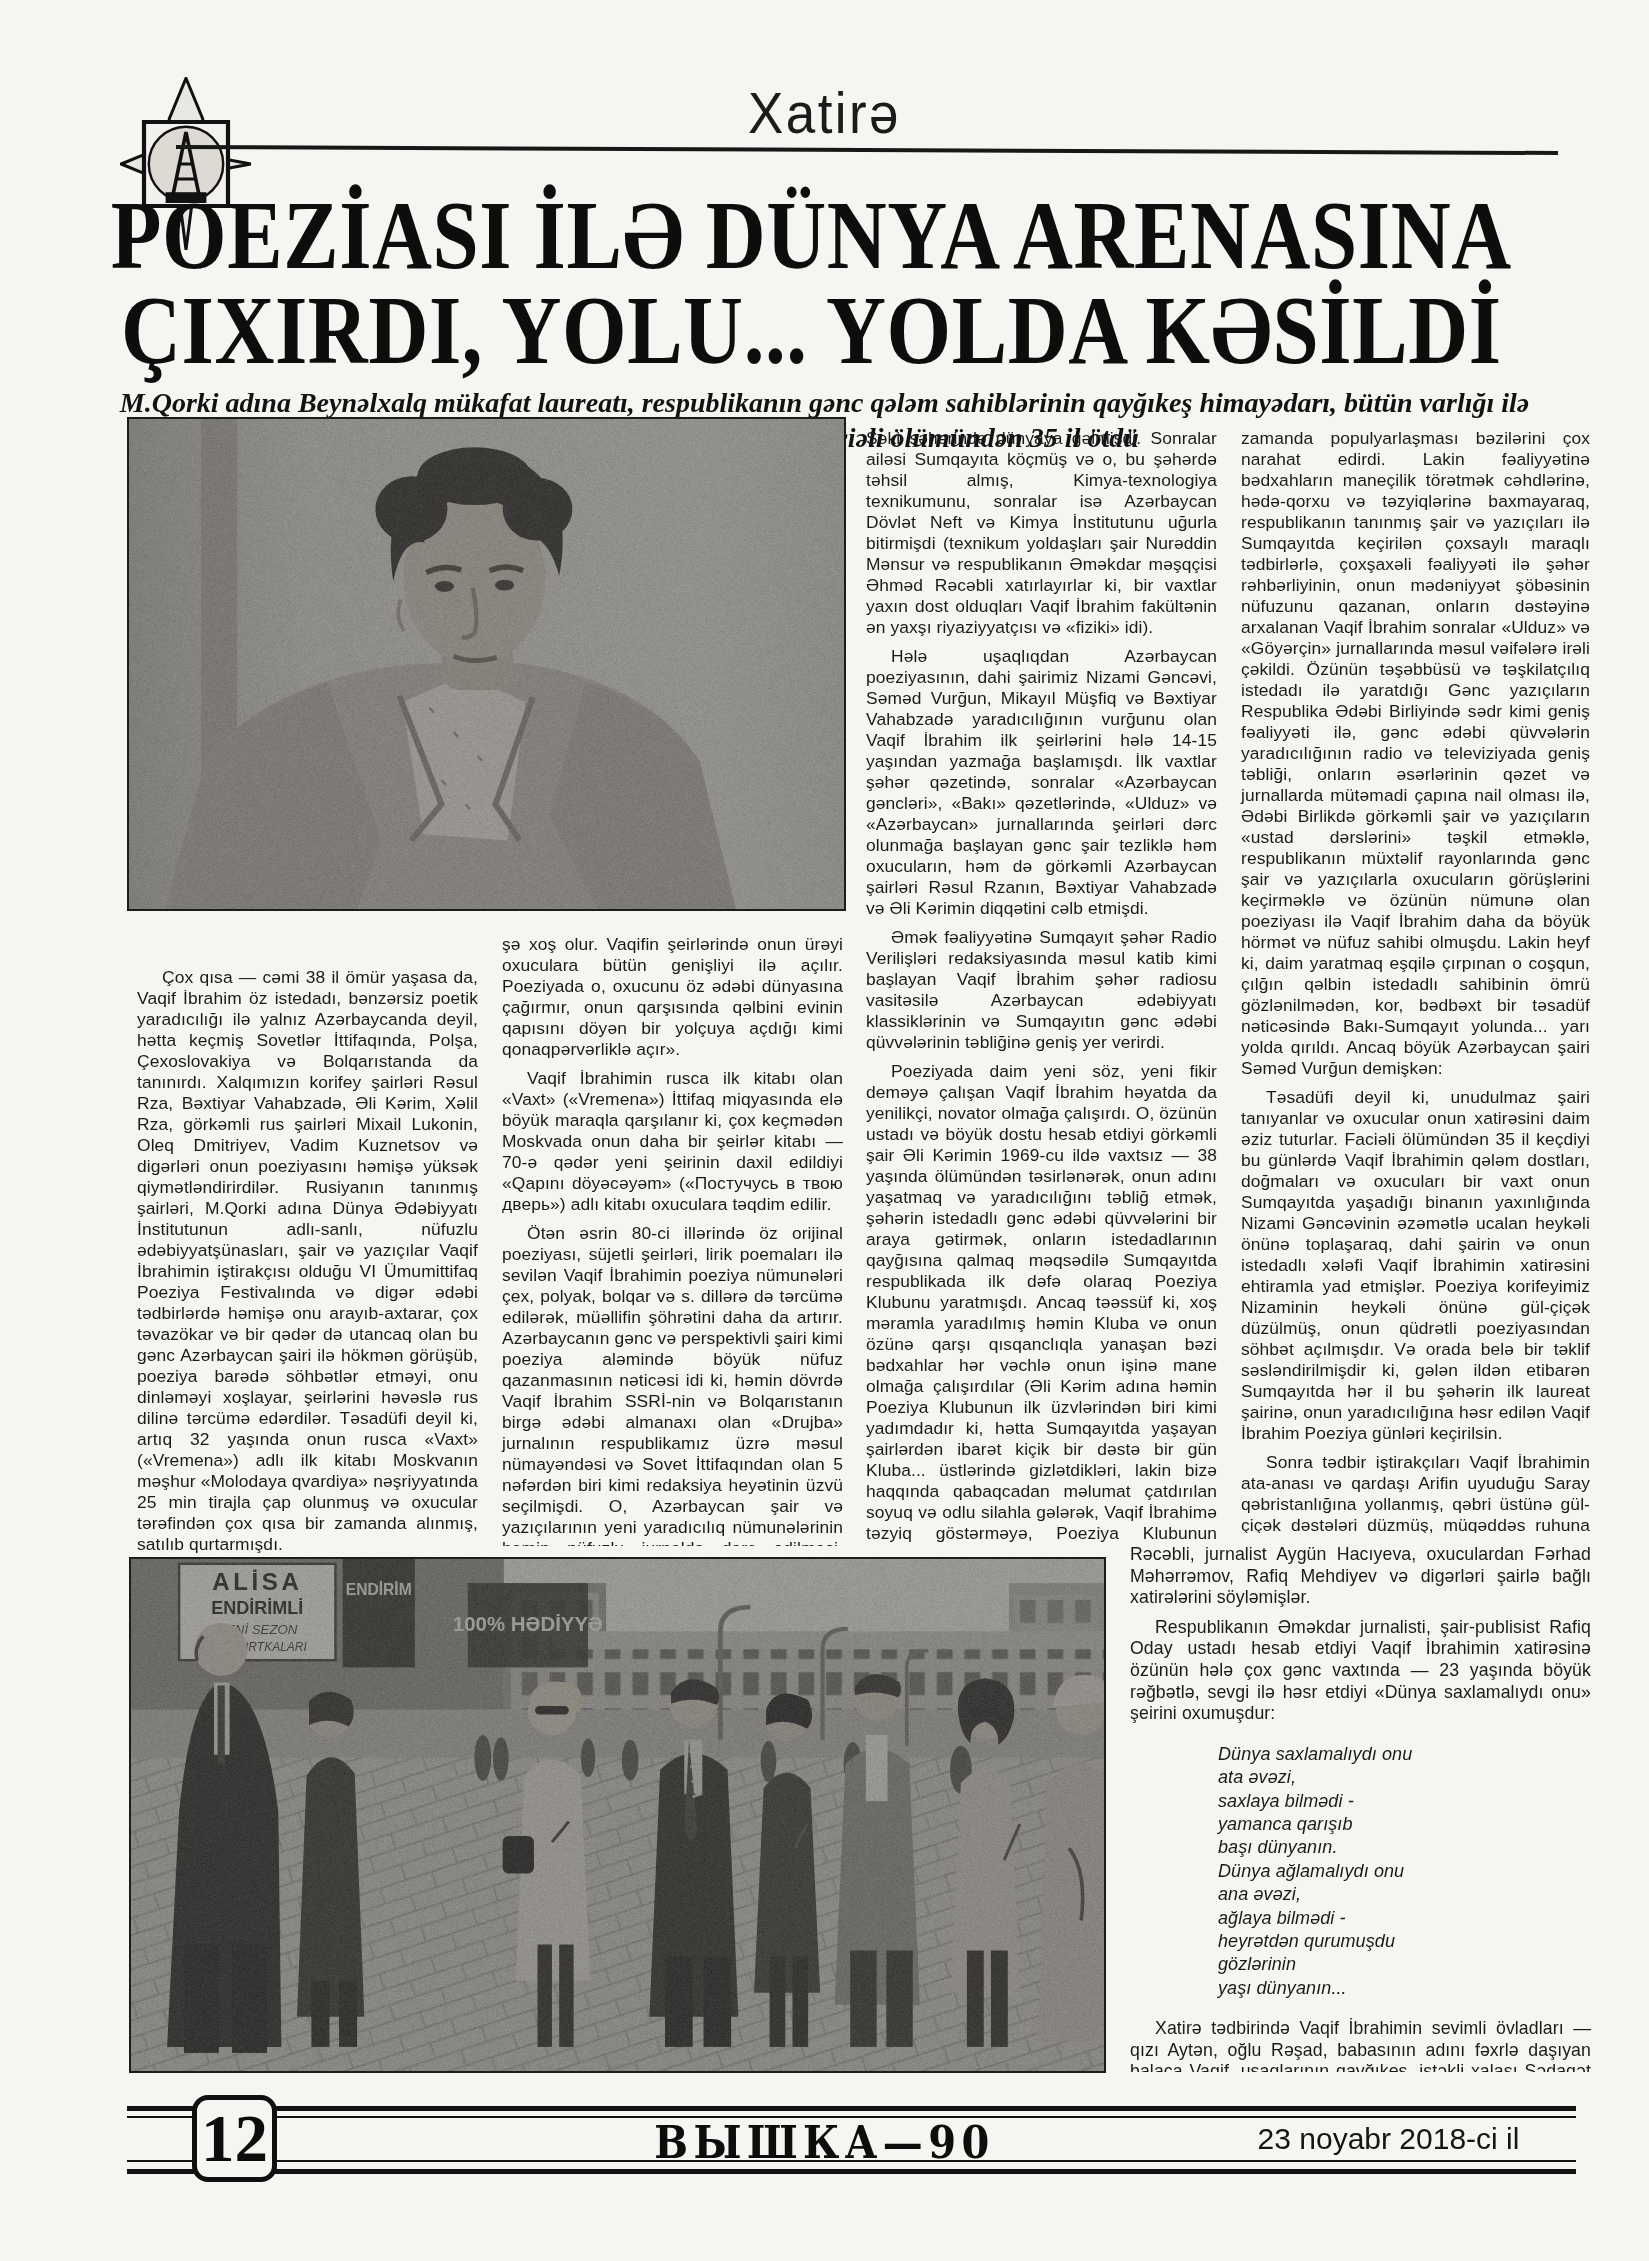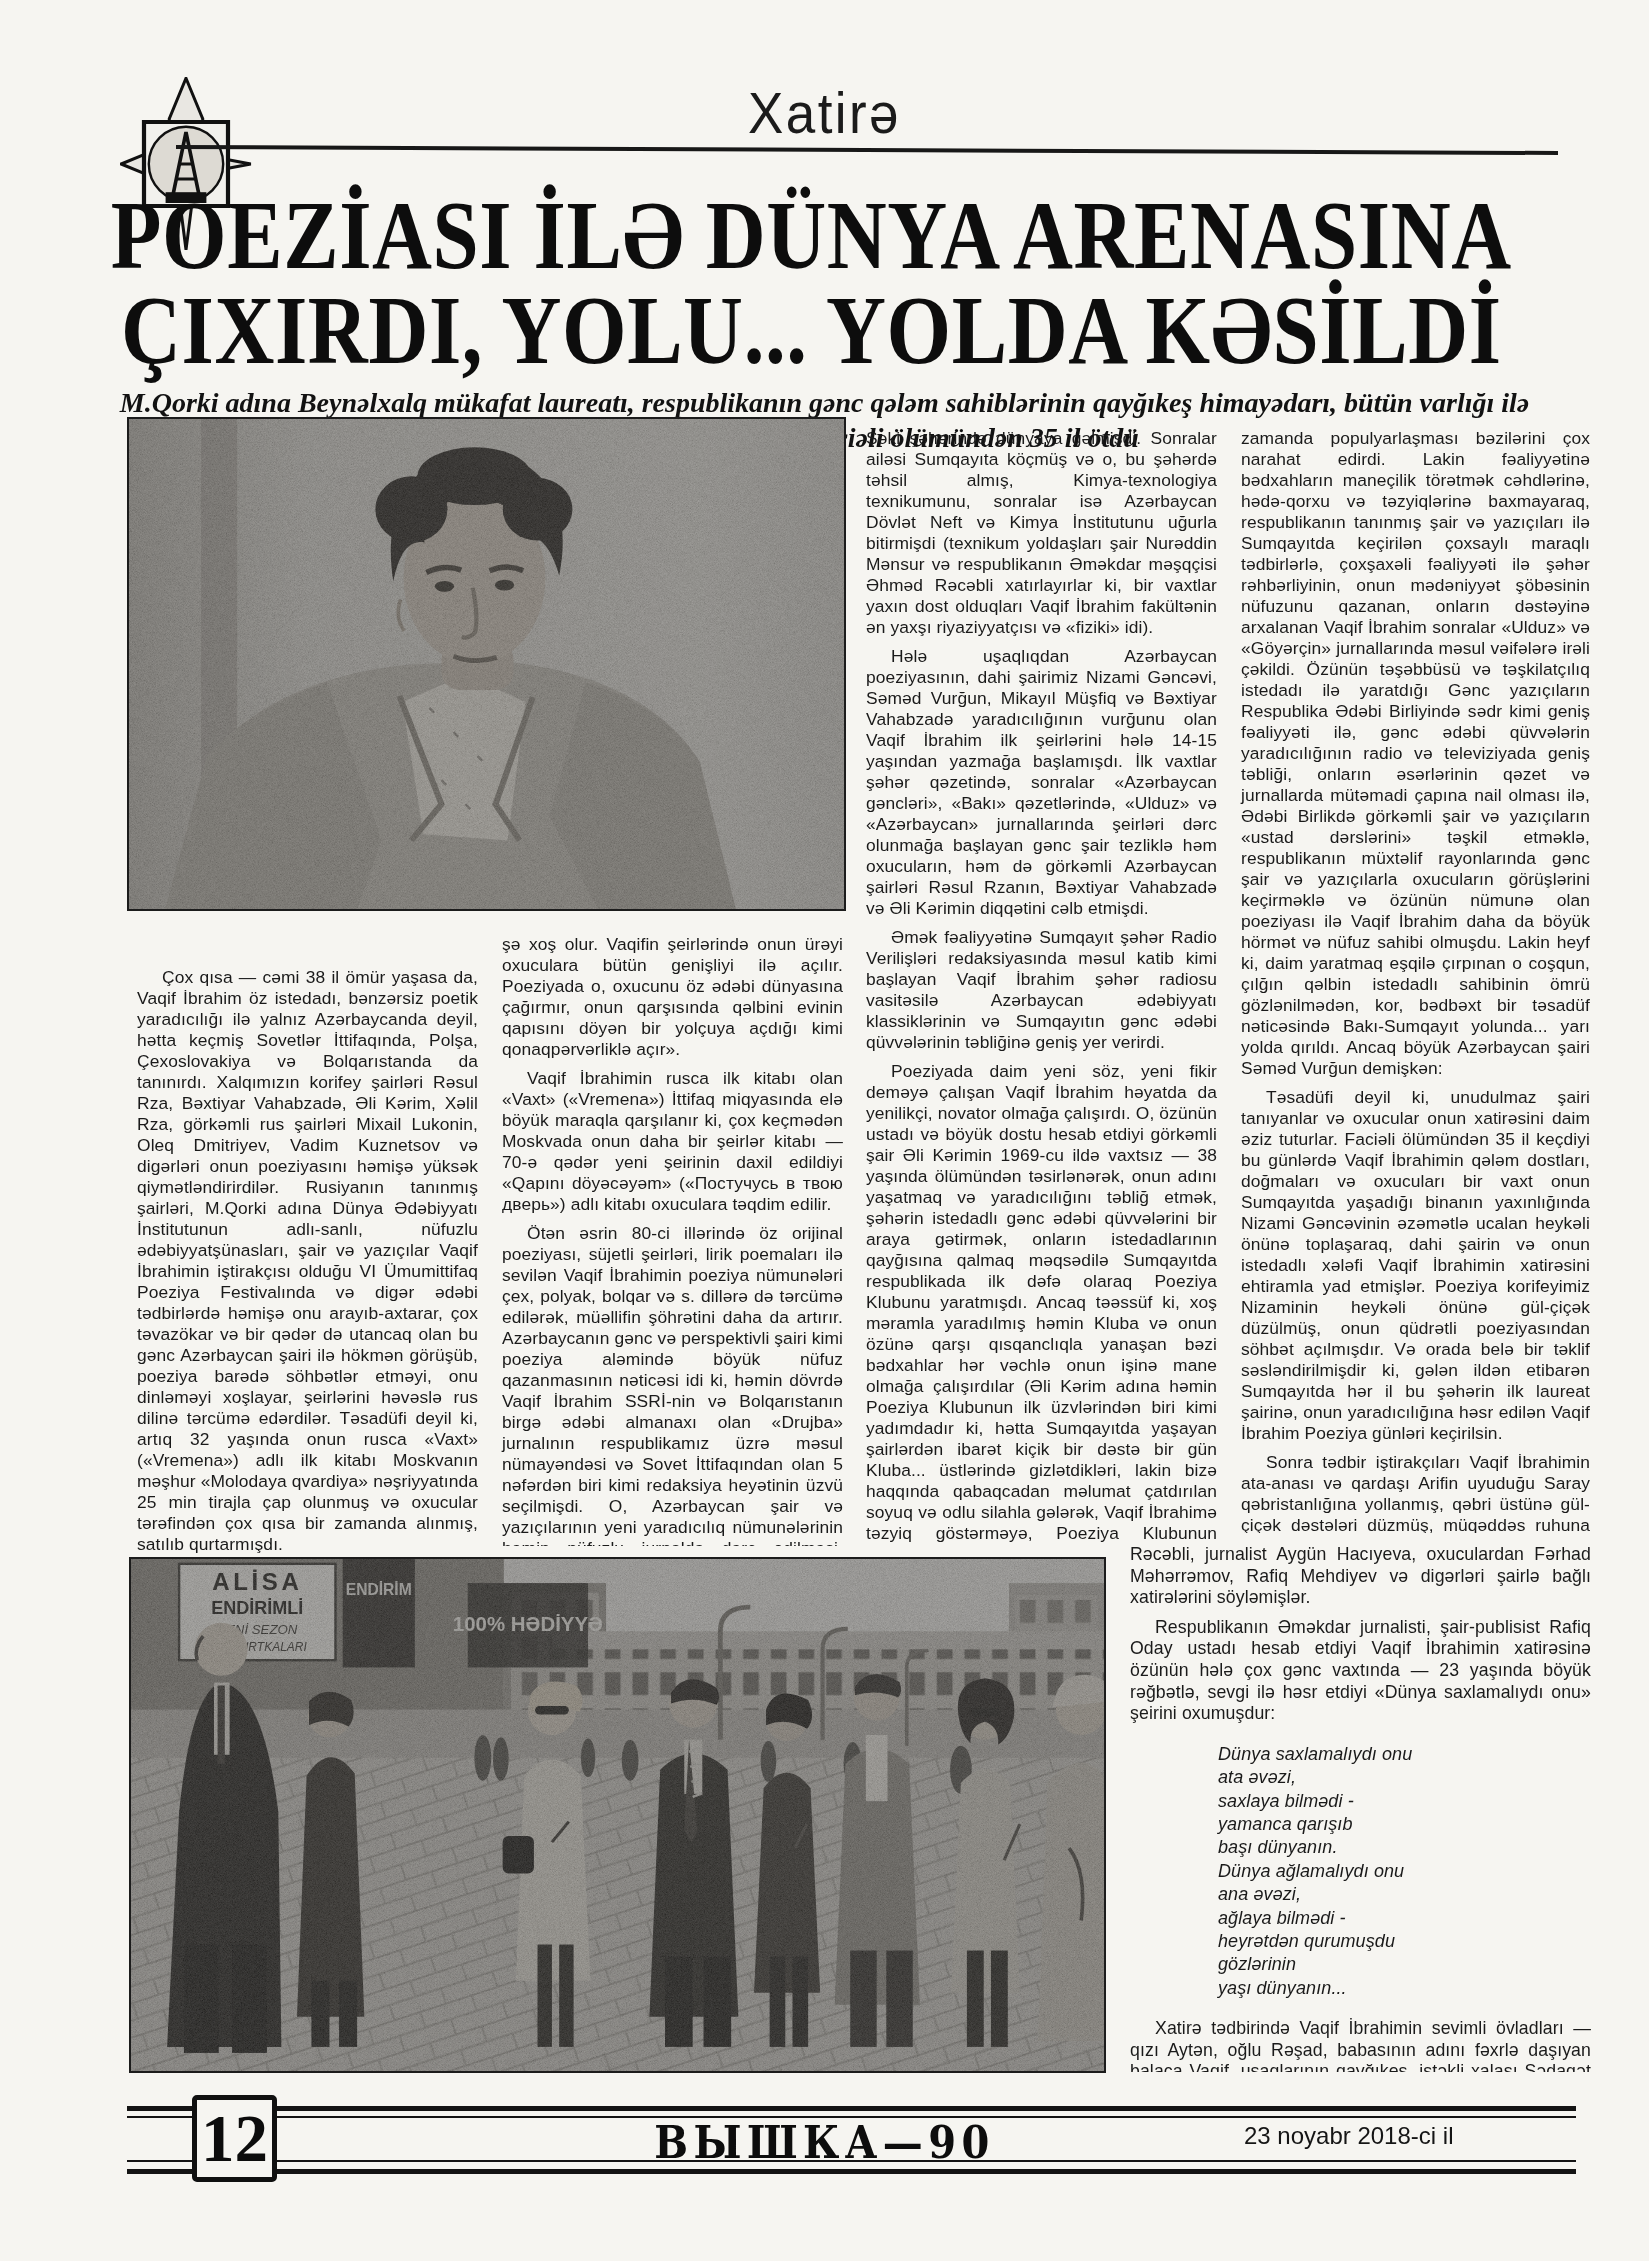--- a/index.html
+++ b/index.html
@@ -51,32 +51,32 @@
   .poem-quote{padding-left:15.6px;font-size:17.4px;line-height:22px;}
   .poem-long{padding-left:96px;font-size:18px;line-height:23.4px;}
   
   .f-rule{left:127px;width:1449px;background:#141414;}
   .r1{top:2106px;height:4.8px;}
   .r2{top:2116px;height:1.8px;}
   .r3{top:2160px;height:1.8px;}
   .r4{top:2169px;height:4.8px;}
   .page-badge{
     left:192px;top:2095px;width:85px;height:87px;background:#f6f5f1;
-    border:5.4px solid #101010;border-radius:5px;box-sizing:border-box;
+    border:5.4px solid #101010;border-radius:16px;box-sizing:border-box;
     display:flex;align-items:center;justify-content:center;
     font-family:"Liberation Serif",serif;font-weight:700;font-size:67px;color:#0c0c0c;
   }
   .paper-name{
     left:644px;top:2118px;width:361px;text-align:center;
     font-family:"DejaVu Serif","Liberation Serif",serif;font-weight:700;
     font-size:40px;letter-spacing:5.4px;color:#0d0d0d;transform:scaleY(1.12);white-space:nowrap;
   }
   .issue-date{
-    left:1244px;top:2122px;width:289px;text-align:left;
-    font-size:24px;color:#151515;
+    left:1244px;top:2122px;width:289px;text-align:center;
+    font-size:30px;color:#151515;
   }
 </style>
 </head>
 <body>
 
 <div class="abs emblem">
   <svg viewBox="0 0 220 290">
     <polygon points="110,2 138,70 110,288 82,70" fill="#e9e7e2" stroke="#111" stroke-width="5"></polygon>
     <polygon points="2,145 70,117 218,145 70,173" fill="#e9e7e2" stroke="#111" stroke-width="5"></polygon>
     <polygon points="40,75 180,75 180,215 40,215" fill="#f2f1ed" stroke="#111" stroke-width="7"></polygon>

